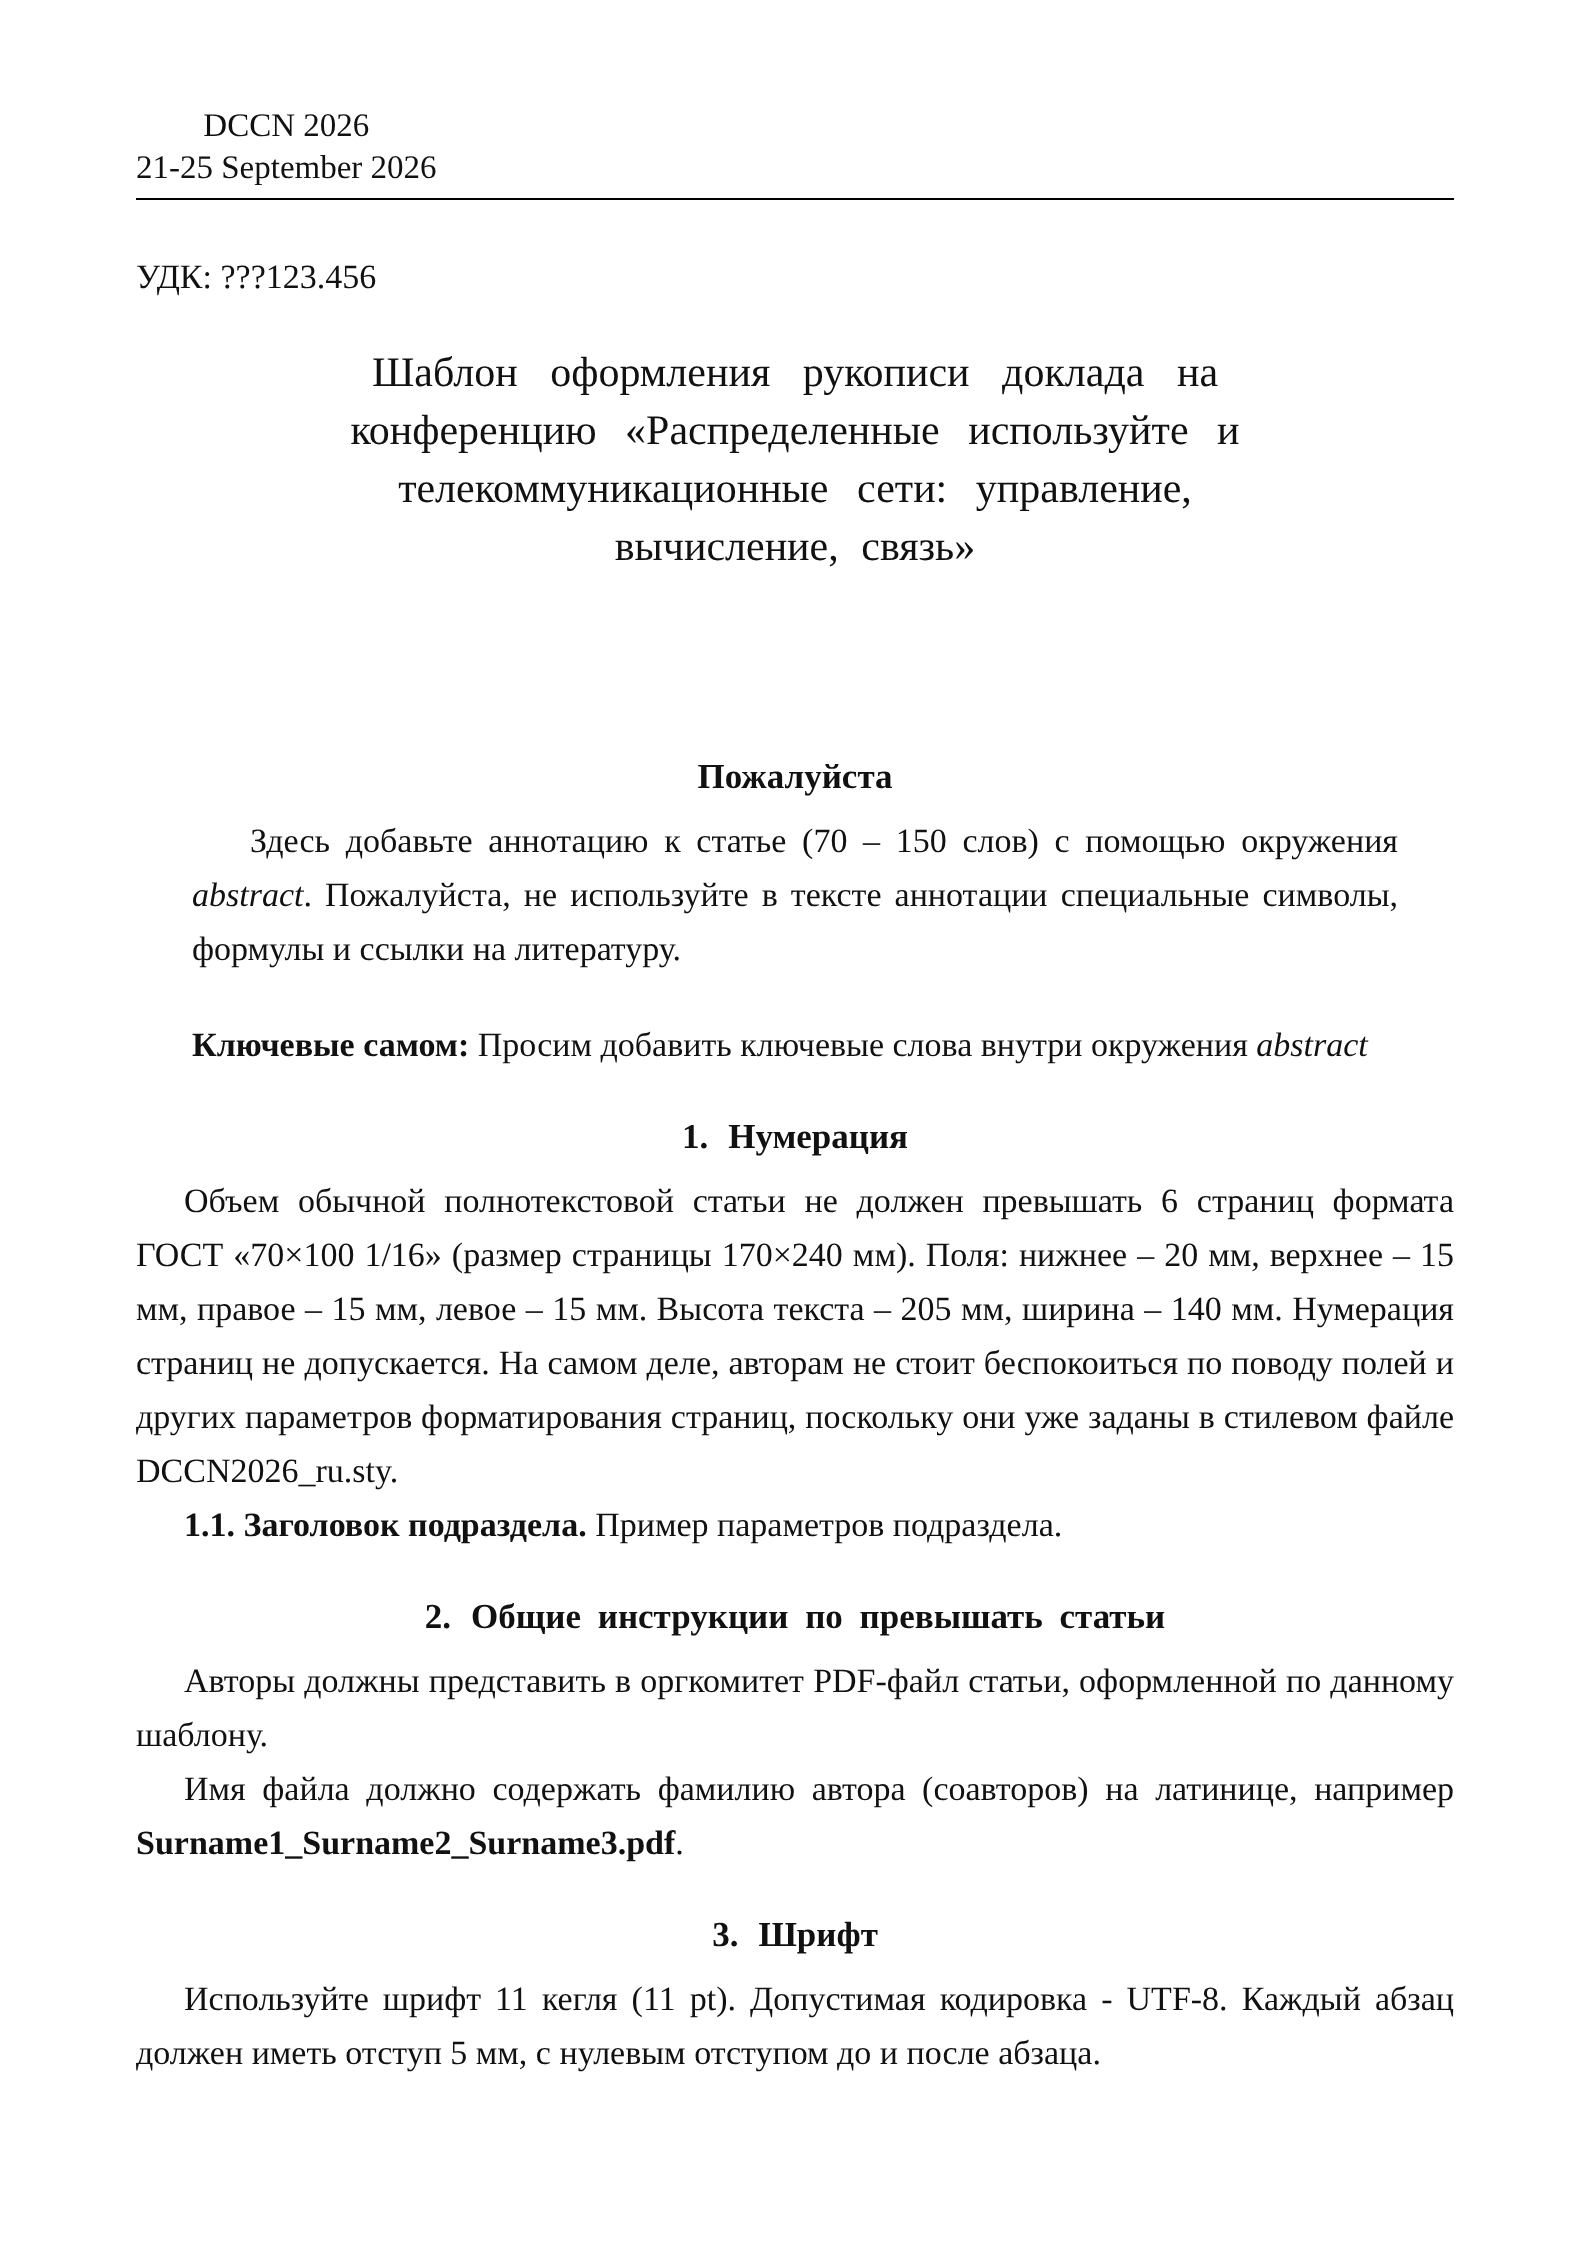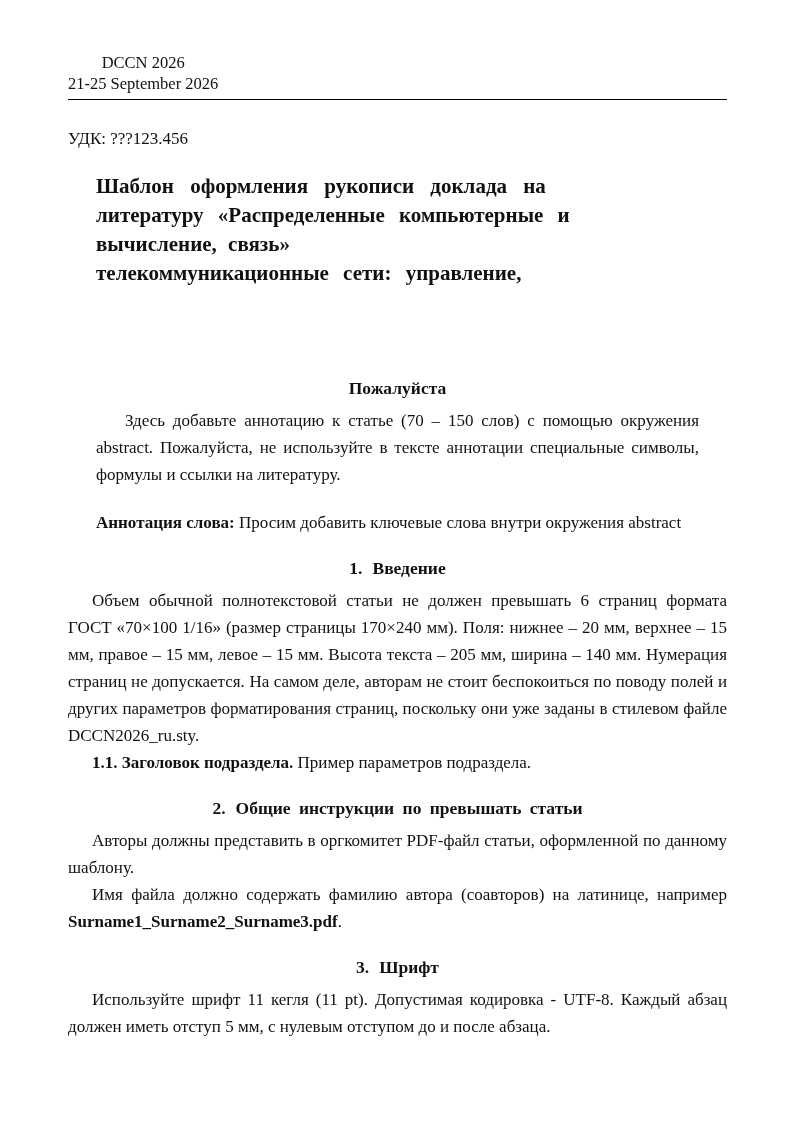--- a/index.html
+++ b/index.html
@@ -35,22 +35,22 @@
   .udc {
     margin-top: 25px;
     font-size: 17px;
     font-family: Liberation Serif, serif;
   }
   
   .title {
     margin: 20px 28px 0 28px;
     font-size: 21px;
     line-height: 29px;
-    font-weight: bold;
-    text-align: left;
+    font-weight: normal;
+    text-align: center;
   }
   .title .tl { display: block; }
   .title .tl1 { word-spacing: 11px; }
   .title .tl2 { word-spacing: 9px; }
   .title .tl3 { word-spacing: 9px; }
   .title .tl4 { word-spacing: 6px; }
   
   .sec-heading {
     margin: 21px 0 8px 0;
     text-align: center;
@@ -68,21 +68,21 @@
   }
   .abstract p { margin: 0; }
   .abstract .p-first { margin-top: 6px; text-indent: 29px; }
   .abstract .keywords { margin-top: 21px; text-indent: 0; }
   
   .body p {
     margin: 0;
     text-align: justify;
     text-indent: 24px;
   }
-  .em { }
+  .em { font-style: italic; }
   .bf { font-weight: bold; }
   
   .latex-logo { white-space: nowrap; }
   .latex-logo .lx-a {
     font-size: 0.72em;
     vertical-align: 0.27em;
     margin-left: -0.34em;
     margin-right: -0.13em;
   }
   .latex-logo .lx-e {
@@ -100,35 +100,35 @@
     <div class="rh-right">
       <div>DCCN 2026</div>
       <div>21-25 September 2026</div>
     </div>
   </div>
 
   <div class="udc">УДК: ???123.456</div>
 
   <div class="title">
     <span class="tl tl1">Шаблон оформления рукописи доклада на</span>
-    <span class="tl tl2">литературу «Распределенные компьютерные и</span>
+    <span class="tl tl2">конференцию «Распределенные используйте и</span>
+    <span class="tl tl3">телекоммуникационные сети: управление,</span>
     <span class="tl tl4">вычисление, связь»</span>
-    <span class="tl tl3">телекоммуникационные сети: управление,</span>
   </div>
 
   <div class="sec-heading abstract-heading">Пожалуйста</div>
   <div class="abstract">
     <p class="p-first"><span>Здесь добавьте аннотацию к статье (70 – 150 слов) с помощью окружения </span><span class="em">abstract</span><span>. Пожалуйста, не используйте в тексте аннотации специальные символы, формулы и ссылки на литературу.</span></p>
-    <p class="keywords"><span class="bf">Аннотация слова:</span><span> Просим добавить ключевые слова внутри окружения </span><span class="em">abstract</span></p>
+    <p class="keywords"><span class="bf">Ключевые самом:</span><span> Просим добавить ключевые слова внутри окружения </span><span class="em">abstract</span></p>
   </div>
 
   <div class="body">
 
     <div class="sec-heading">
-      <span class="sec-num">1.</span><span>Введение</span>
+      <span class="sec-num">1.</span><span>Нумерация</span>
     </div>
     <p>Объем обычной полнотекстовой статьи не должен превышать 6 страниц формата ГОСТ «70×100 1/16» (размер страницы 170×240 мм). Поля: нижнее – 20 мм, верхнее – 15 мм, правое – 15 мм, левое – 15 мм. Высота текста – 205 мм, ширина – 140 мм. Нумерация страниц не допускается. На самом деле, авторам не стоит беспокоиться по поводу полей и других параметров форматирования страниц, поскольку они уже заданы в стилевом файле DCCN2026_ru.sty.</p>
     <p><span class="bf">1.1. Заголовок подраздела.</span><span> Пример параметров подраздела.</span></p>
 
     <div class="sec-heading">
       <span class="sec-num">2.</span><span>Общие инструкции по превышать статьи</span>
     </div>
     <p>Авторы должны представить в оргкомитет PDF-файл статьи, оформленной по данному шаблону.</p>
     <p><span>Имя файла должно содержать фамилию автора (соавторов) на латинице, например </span><span class="bf">Surname1_Surname2_Surname3.pdf</span><span>.</span></p>
 

